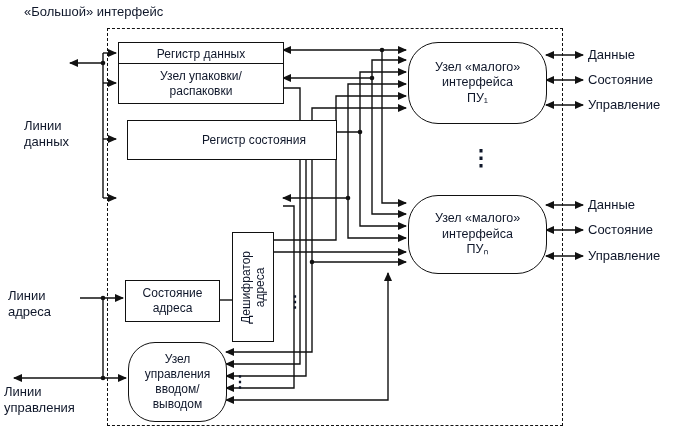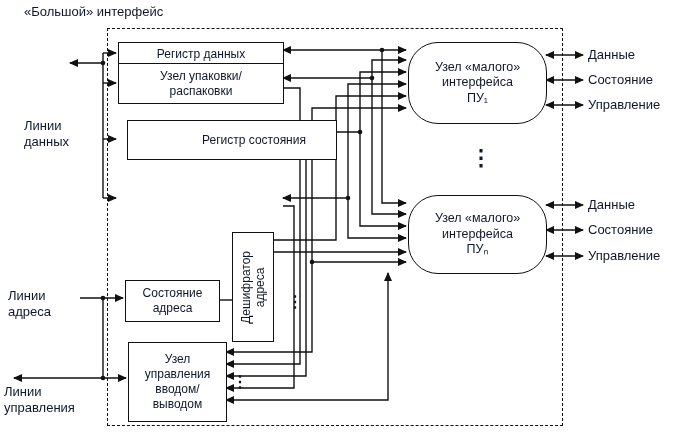--- a/index.html
+++ b/index.html
@@ -98,21 +98,21 @@
   <div class="box" style="left:118px;top:42px;width:164px;height:22px;">Регистр данных</div>
   <div class="box" style="left:118px;top:63px;width:164px;height:39px;">Узел упаковки/
 распаковки</div>
   <div class="box" style="left:127px;top:120px;width:164px;height:38px;padding-left:44px;">Регистр состояния</div>
   <div class="box" style="left:125px;top:280px;width:93px;height:40px;">Состояние
 адреса</div>
   <div class="box" style="left:232px;top:232px;width:40px;height:108px;">
     <div class="vtext">Дешифратор
 адреса</div>
   </div>
-  <div class="box" style="left:128px;top:342px;width:97px;height:78px;">Узел
+  <div class="box" style="left:128px;top:342px;width:97px;height:78px;border-radius:27px;">Узел
 управления
 вводом/
 выводом</div>
 
   <div class="box pu" style="left:408px;top:42px;width:137px;height:80px;">Узел «малого»
 интерфейса
 ПУ₁</div>
   <div class="box pu" style="left:408px;top:195px;width:137px;height:77px;">Узел «малого»
 интерфейса
 ПУₙ</div>

